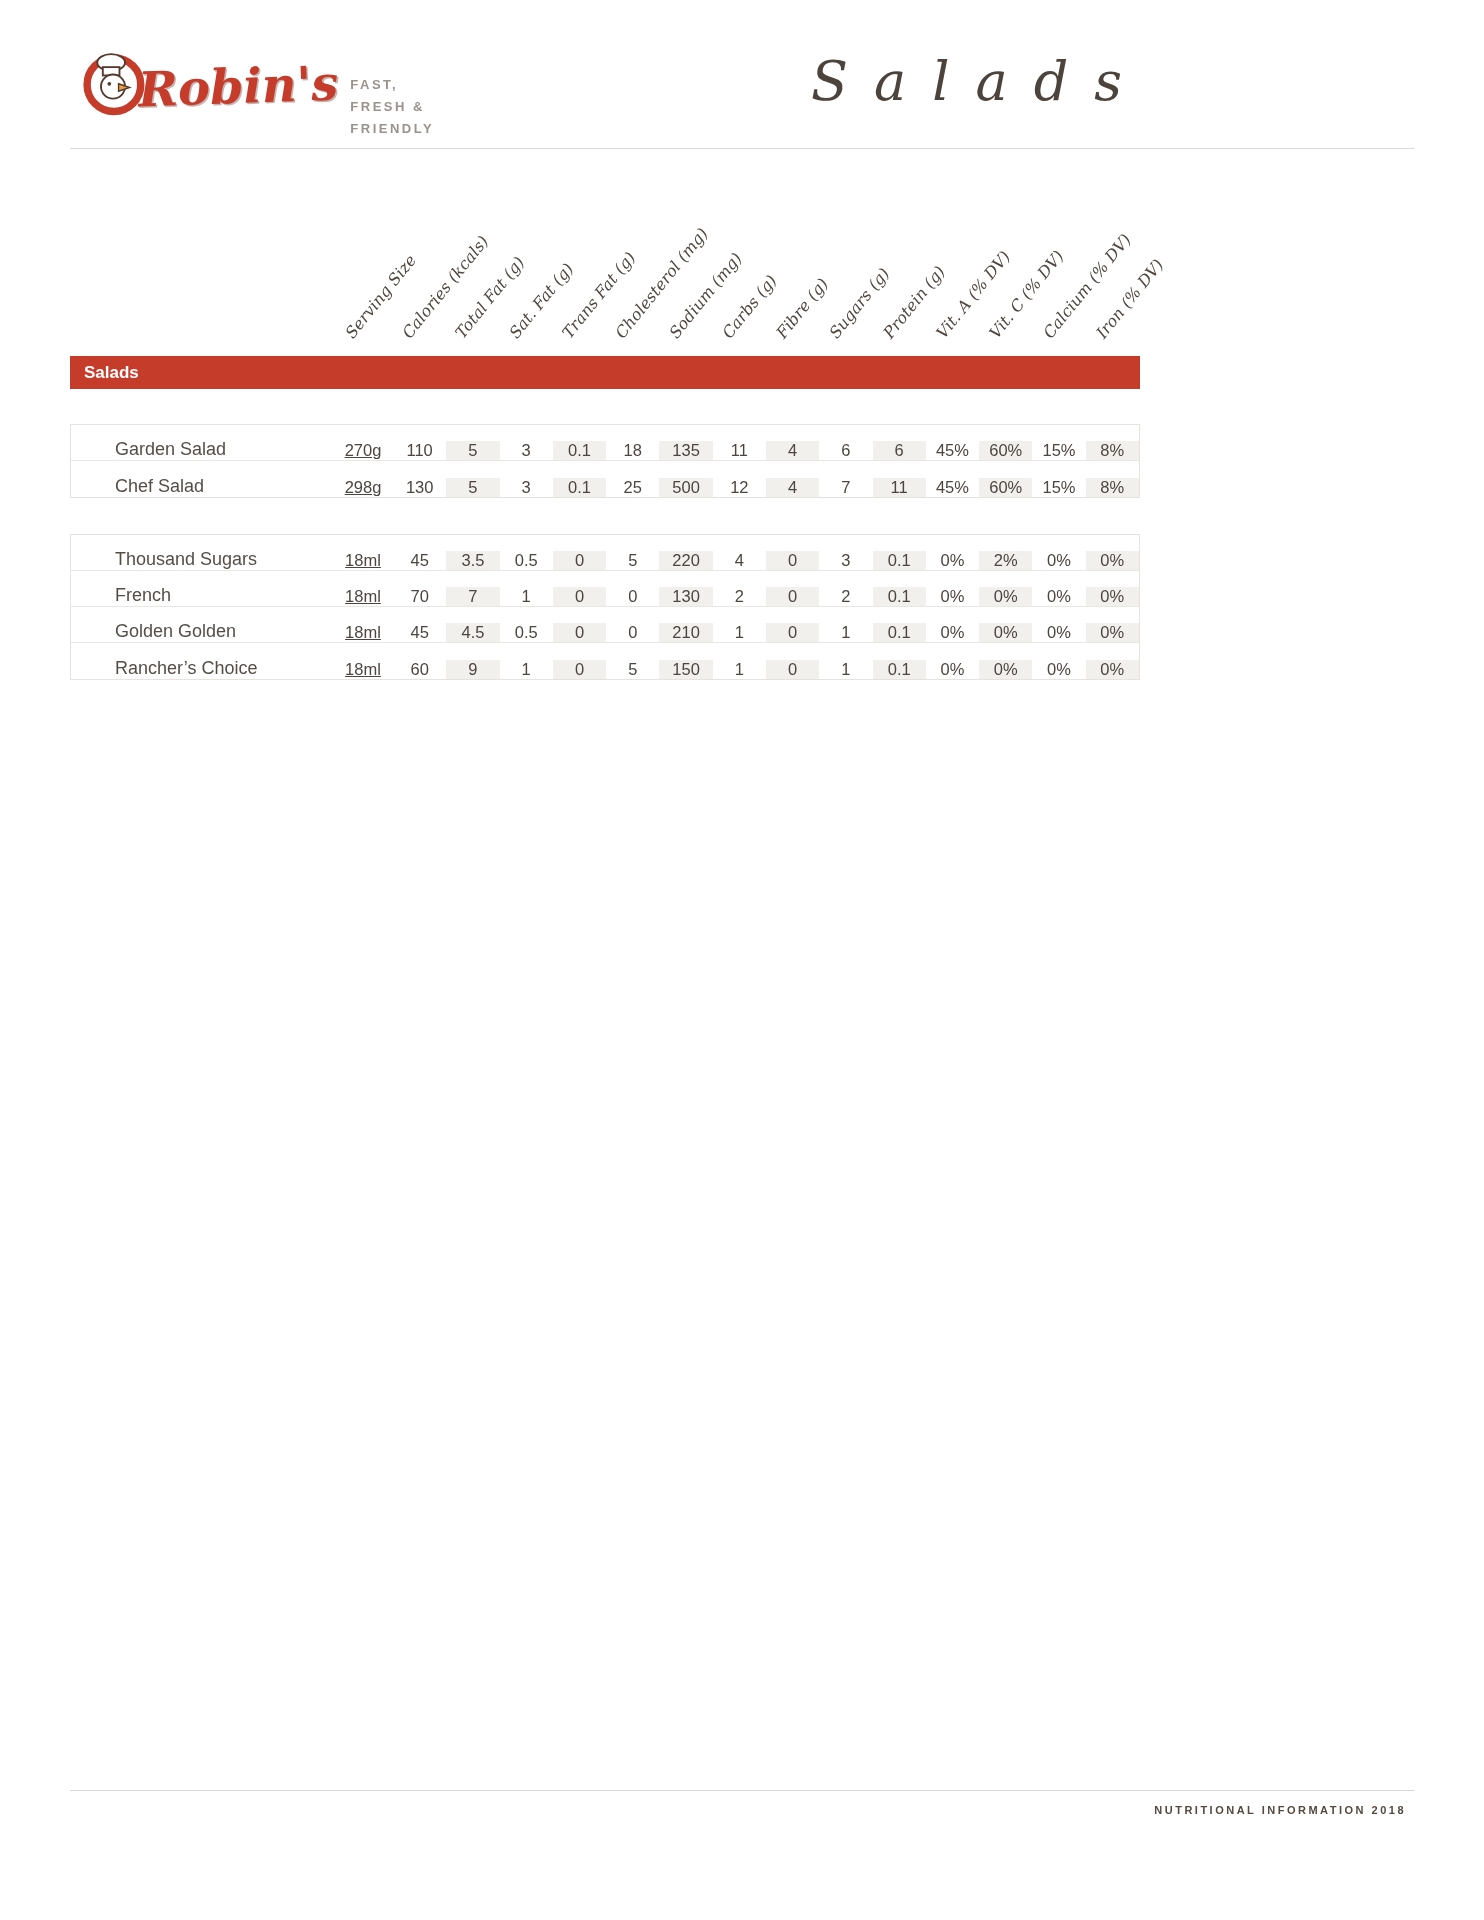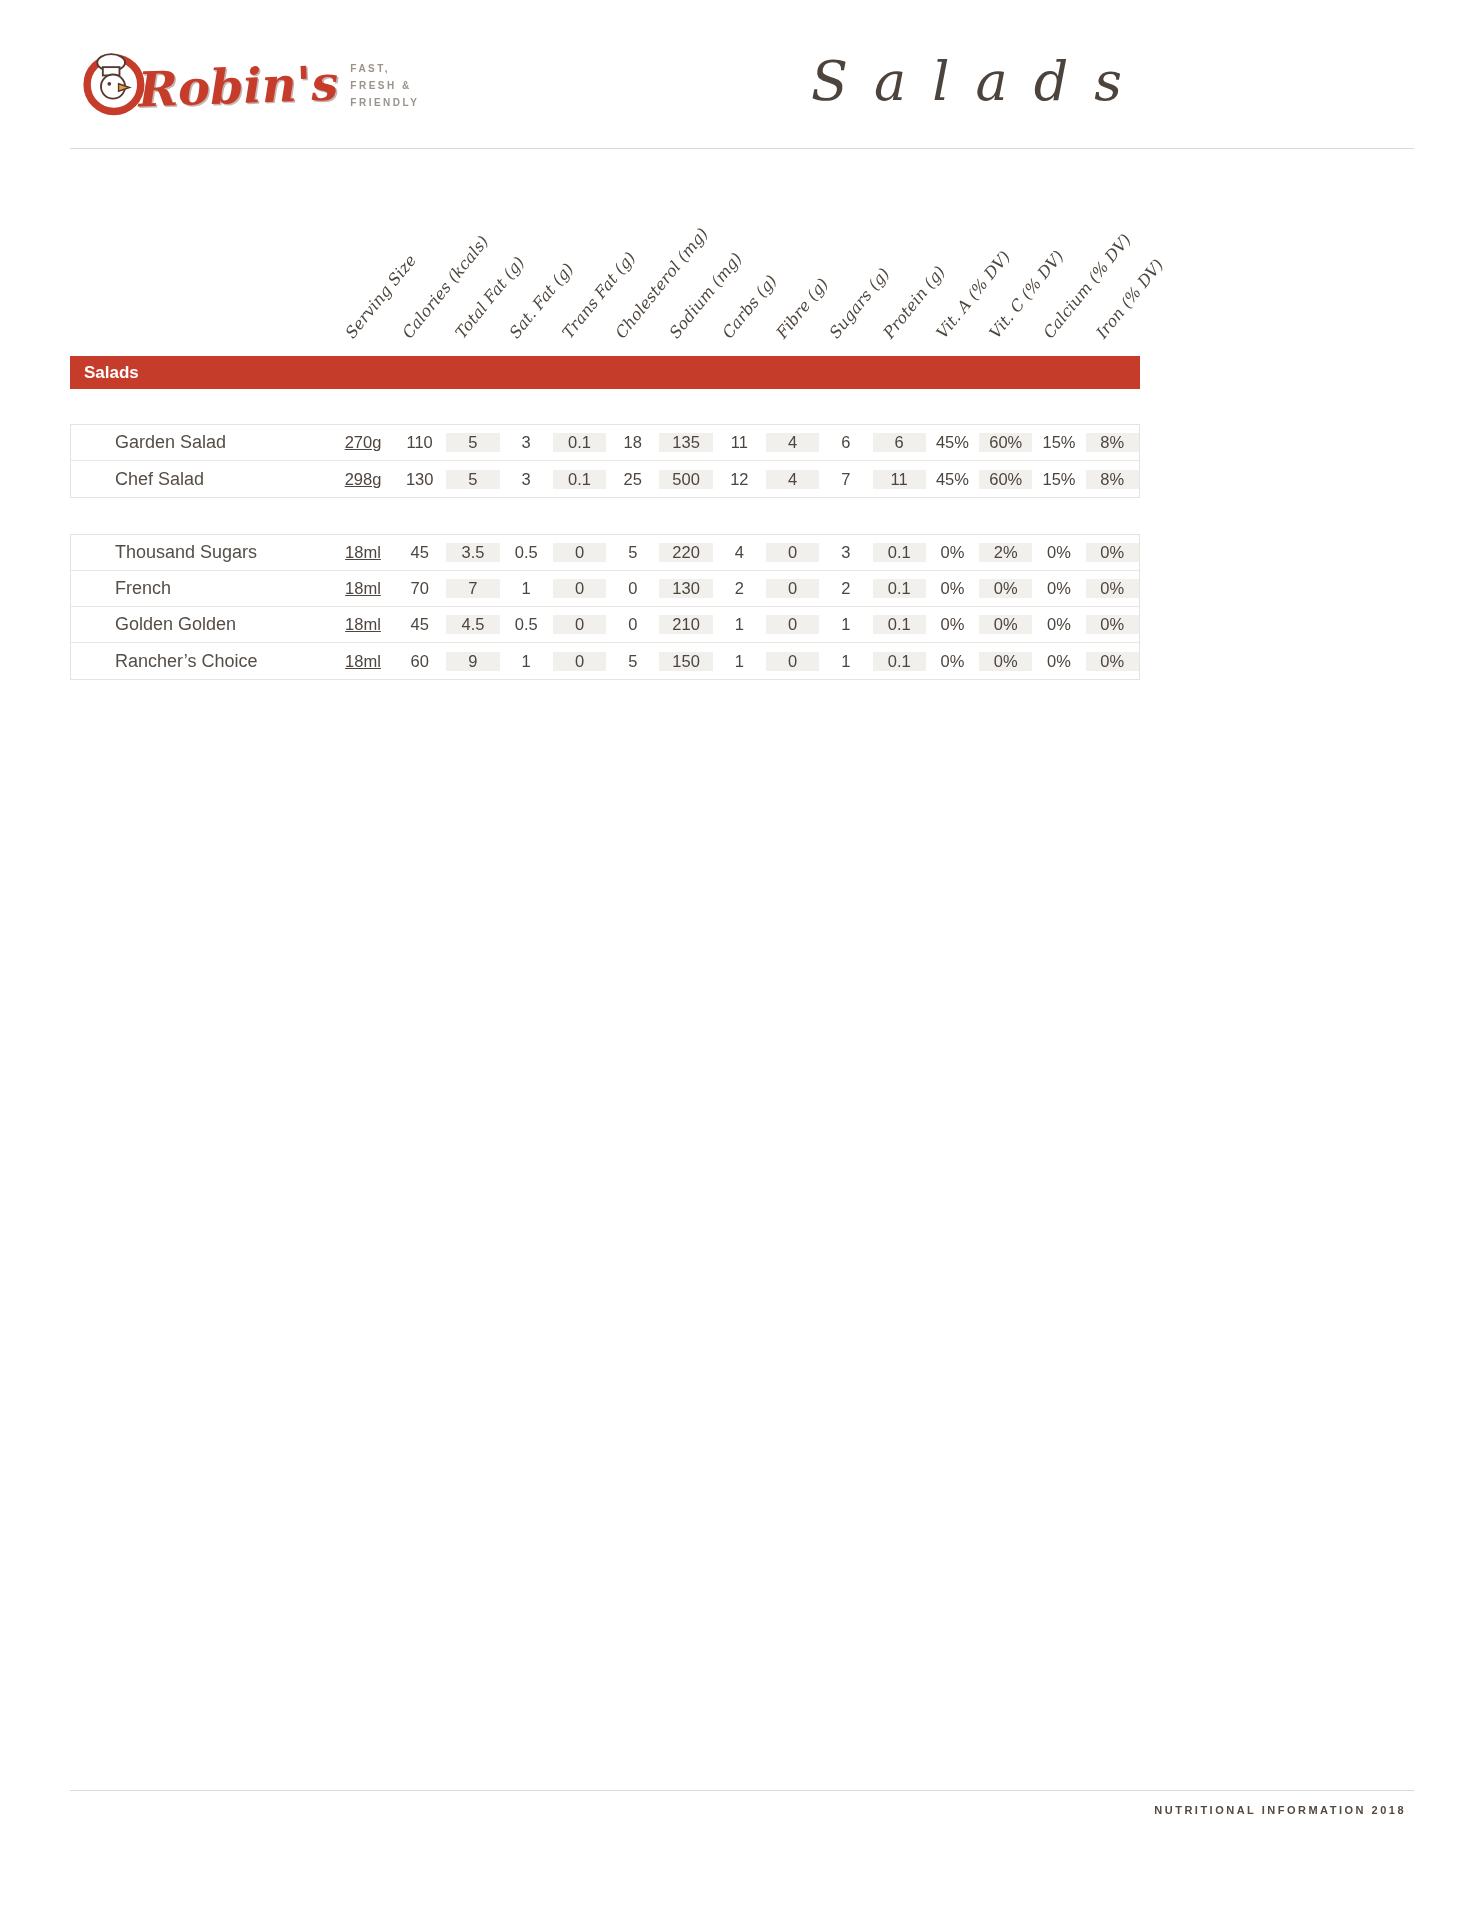--- a/index.html
+++ b/index.html
@@ -20,22 +20,22 @@
   .brand-name {
     font-family:"DejaVu Serif", serif;
     font-style:italic; font-weight:bold;
     font-size:48px; line-height:1;
     color:#c63c2b;
     margin-left:-12px; margin-top:18px;
     transform:rotate(-2deg);
     text-shadow:1.5px 1.5px 0 rgba(90,40,30,0.35);
   }
   .tagline {
-    margin-left:12px; margin-top:16px;
-    font-size:10px; font-weight:bold;
+    margin-left:12px; margin-top:30px;
+    font-size:13px; font-weight:bold;
     letter-spacing:2.5px; line-height:1.7;
     color:#9a938c;
   }
   .tagline div { white-space:nowrap; }
 
   .page-title {
     position:absolute; top:50px; right:336px;
     font-family:"DejaVu Serif", serif;
     font-style:italic;
     font-size:54px; letter-spacing:26px;
@@ -60,21 +60,21 @@
   
   .sections { position:absolute; left:70px; top:356px; width:1070px; }
   .banner {
     height:33px; background:#c63c2b; color:#ffffff;
     display:flex; align-items:center;
     padding-left:14px;
     font-weight:bold; font-size:17px;
     margin-bottom:35px;
   }
   .ntable { border:1px solid #e6e2dd; margin-bottom:36px; background:#ffffff; }
-  .trow { display:flex; height:36px; align-items:center; border-bottom:1px solid #eae6e1; }
+  .trow { display:flex; height:36px; align-items:flex-end; border-bottom:1px solid #eae6e1; }
   .trow:last-child { border-bottom:none; }
   .cell { display:flex; align-items:center; }
   .cell.name { width:262px; padding-left:44px; font-size:18px; color:#564e46; }
   .cell.val { flex:1 1 0; justify-content:center; font-size:16.5px; }
   .cell.serving { flex:0 0 60px;text-decoration:underline; }
   .cell.stripe { background:#f2f0ed; }
 
   
   .footer-text {
     position:absolute; top:1804px; right:78px;

